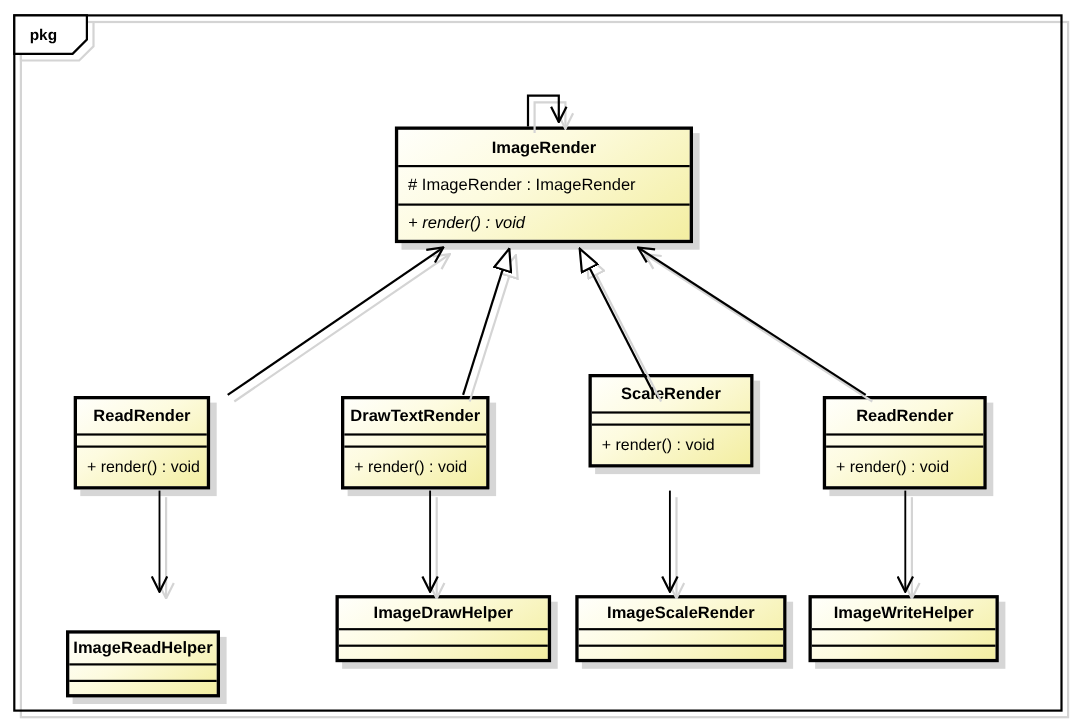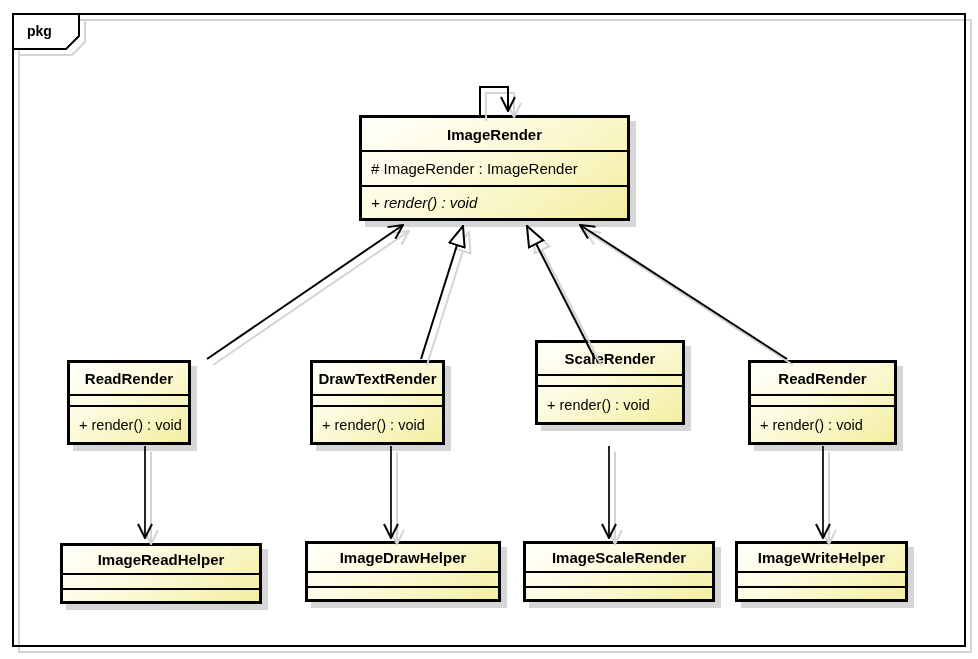--- a/index.html
+++ b/index.html
@@ -61,21 +61,21 @@
     <div class="crow empty"></div>
     <div class="crow meth">+ render() : void</div>
   </div>
 
   <div class="uml-class sub" style="left:748px;top:360px;width:149px;height:85px">
     <div class="cname">ReadRender</div>
     <div class="crow empty"></div>
     <div class="crow meth">+ render() : void</div>
   </div>
 
-  <div class="uml-class helper" style="left:60px;top:543px;width:202px;height:61px">
+  <div class="uml-class helper" style="left:60px;top:573px;width:140px;height:61px">
     <div class="cname">ImageReadHelper</div>
     <div class="crow empty1"></div>
     <div class="crow empty2"></div>
   </div>
 
   <div class="uml-class helper" style="left:305px;top:541px;width:196px;height:61px">
     <div class="cname">ImageDrawHelper</div>
     <div class="crow empty1"></div>
     <div class="crow empty2"></div>
   </div>

